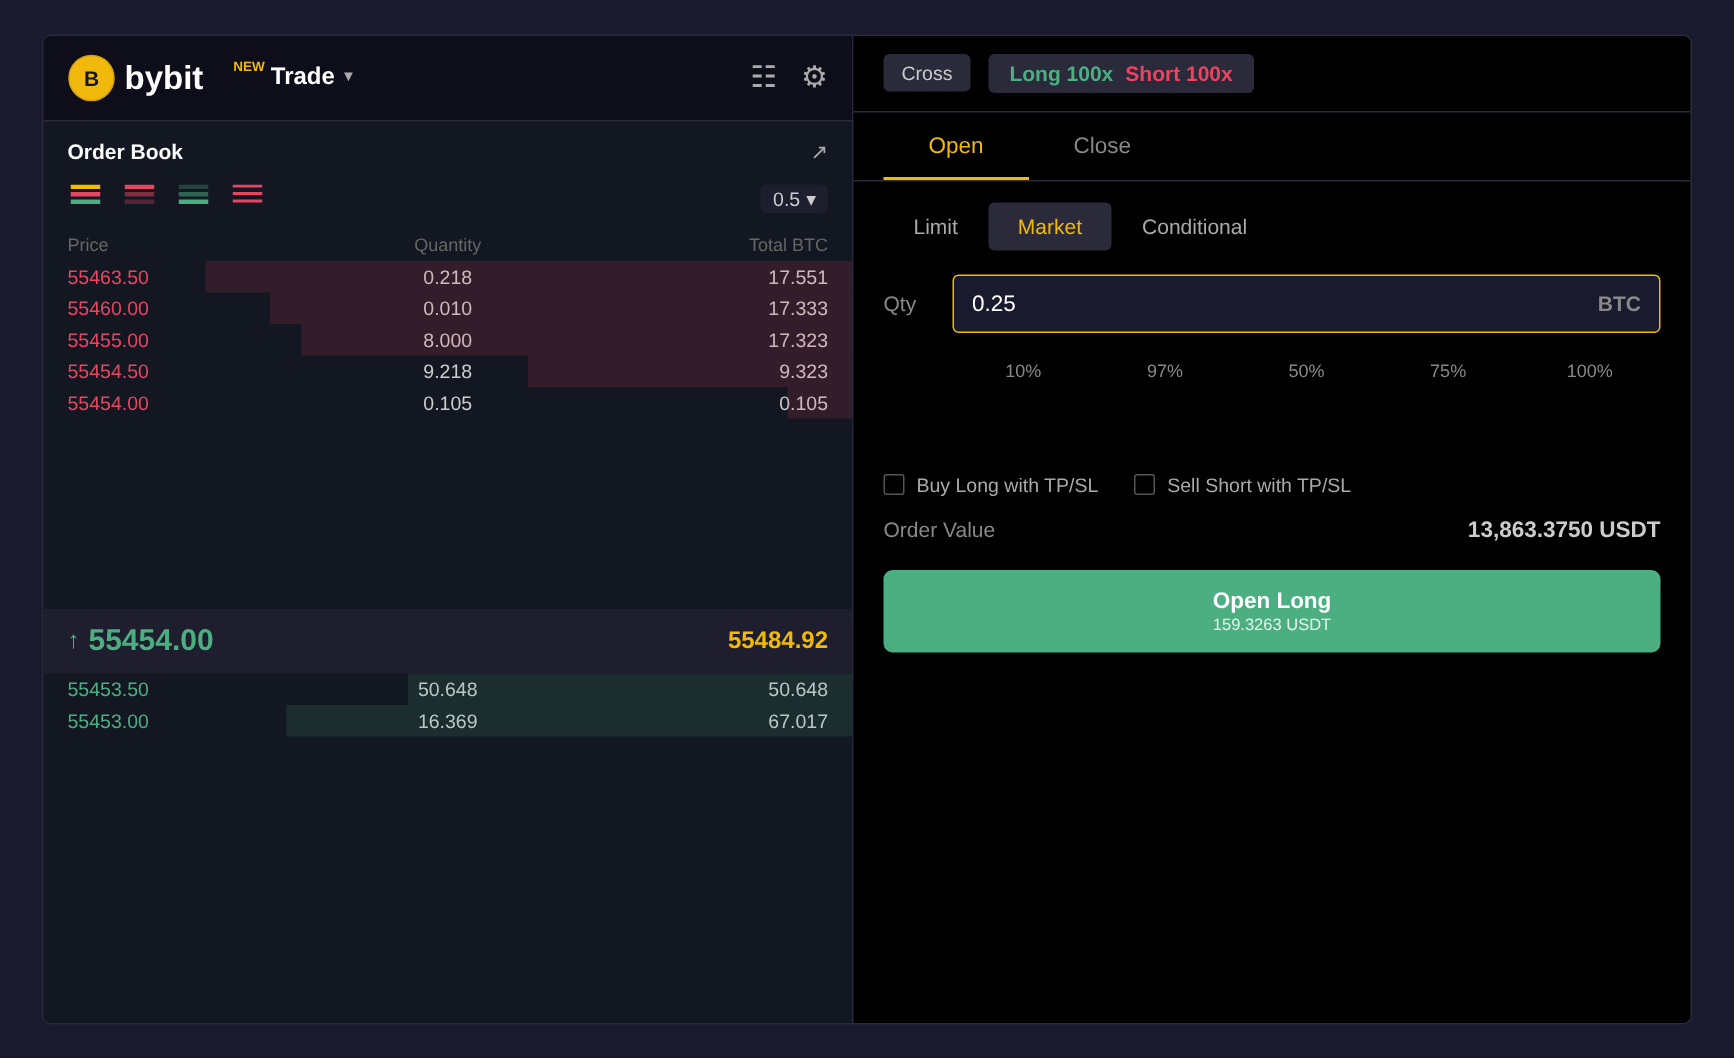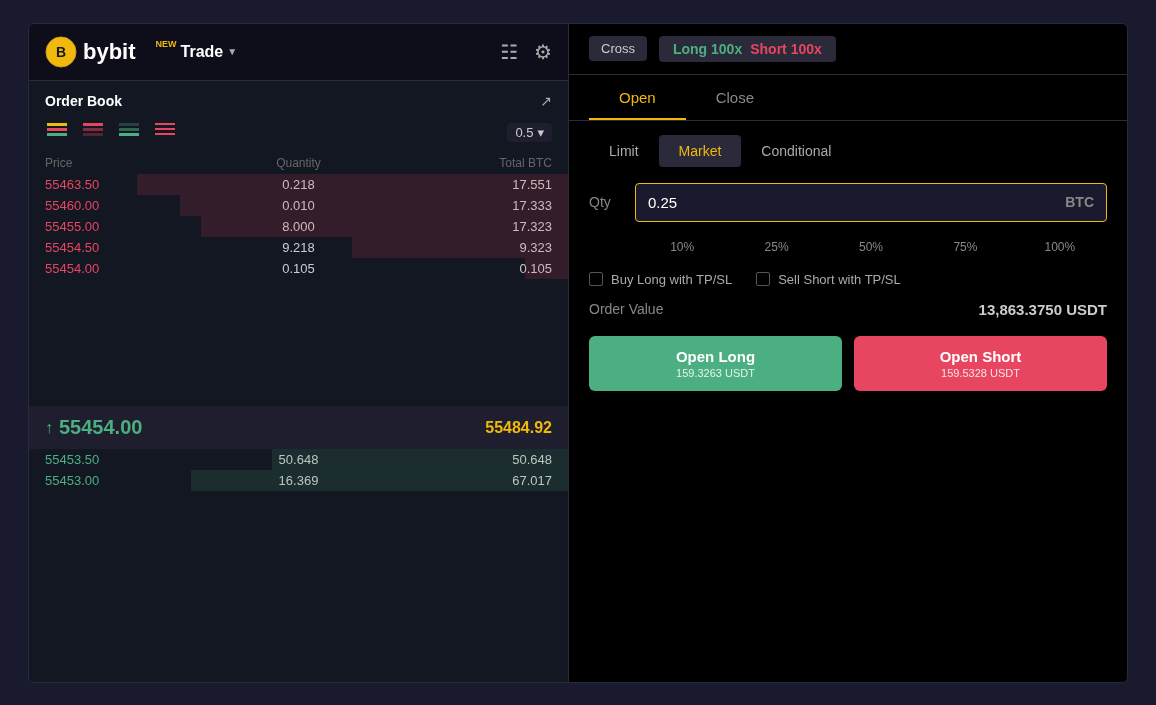--- a/index.html
+++ b/index.html
@@ -328,20 +328,21 @@
       color: #888;
       font-size: 12px;
       cursor: pointer;
       padding: 4px 0;
     }
     
     .checkbox-row {
       display: flex;
       gap: 24px;
       align-items: flex-end;
+      margin-top: 44px;
     }
     .checkbox-item {
       display: flex;
       align-items: center;
       gap: 8px;
       color: #aaa;
       font-size: 13px;
       cursor: pointer;
     }
     .cb-box {
@@ -565,21 +566,21 @@
       <div class="qty-row">
         <span class="qty-label">Qty</span>
         <div class="qty-input-wrap">
           <input class="qty-input" type="text" value="0.25" style="">
           <span class="qty-unit">BTC</span>
         </div>
       </div>
 
       <div class="pct-row">
         <span class="pct-btn">10%</span>
-        <span class="pct-btn">25%</span>
+        <span class="pct-btn">97%</span>
         <span class="pct-btn">50%</span>
         <span class="pct-btn">75%</span>
         <span class="pct-btn">100%</span>
       </div>
 
       <div class="checkbox-row">
         <label class="checkbox-item">
           <div class="cb-box"></div>
           <span>Buy Long with TP/SL</span>
         </label>
@@ -592,20 +593,16 @@
       <div class="order-value-row">
         <span class="ov-label">Order Value</span>
         <span class="ov-value">13,863.3750 USDT</span>
       </div>
 
       <div class="action-btns">
         <button class="open-long-btn">
           <span class="btn-main-label">Open Long</span>
           <span class="btn-sub-label">159.3263 USDT</span>
         </button>
-        <button class="open-short-btn">
-          <span class="btn-main-label">Open Short</span>
-          <span class="btn-sub-label">159.5328 USDT</span>
-        </button>
       </div>
     </div>
   </div>
 </div>
 
 </body></html>

